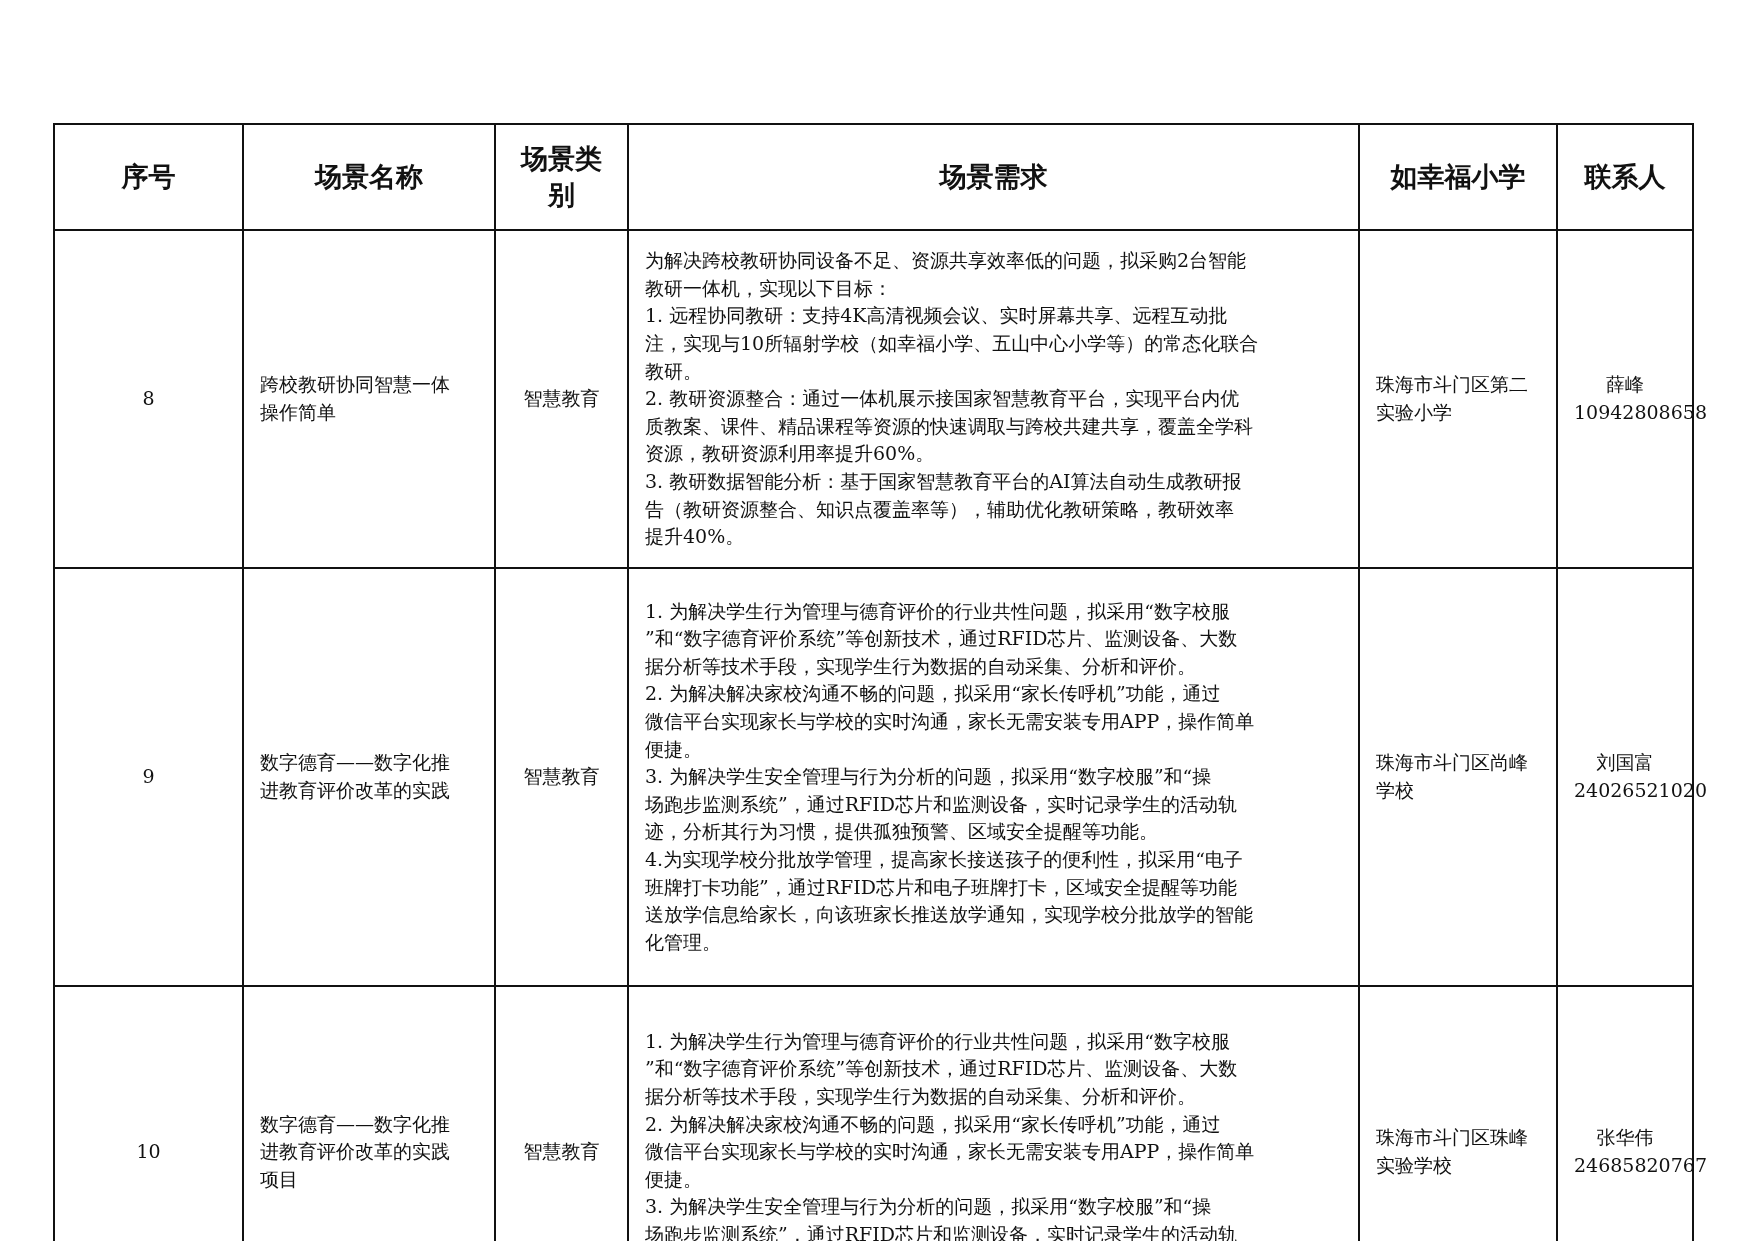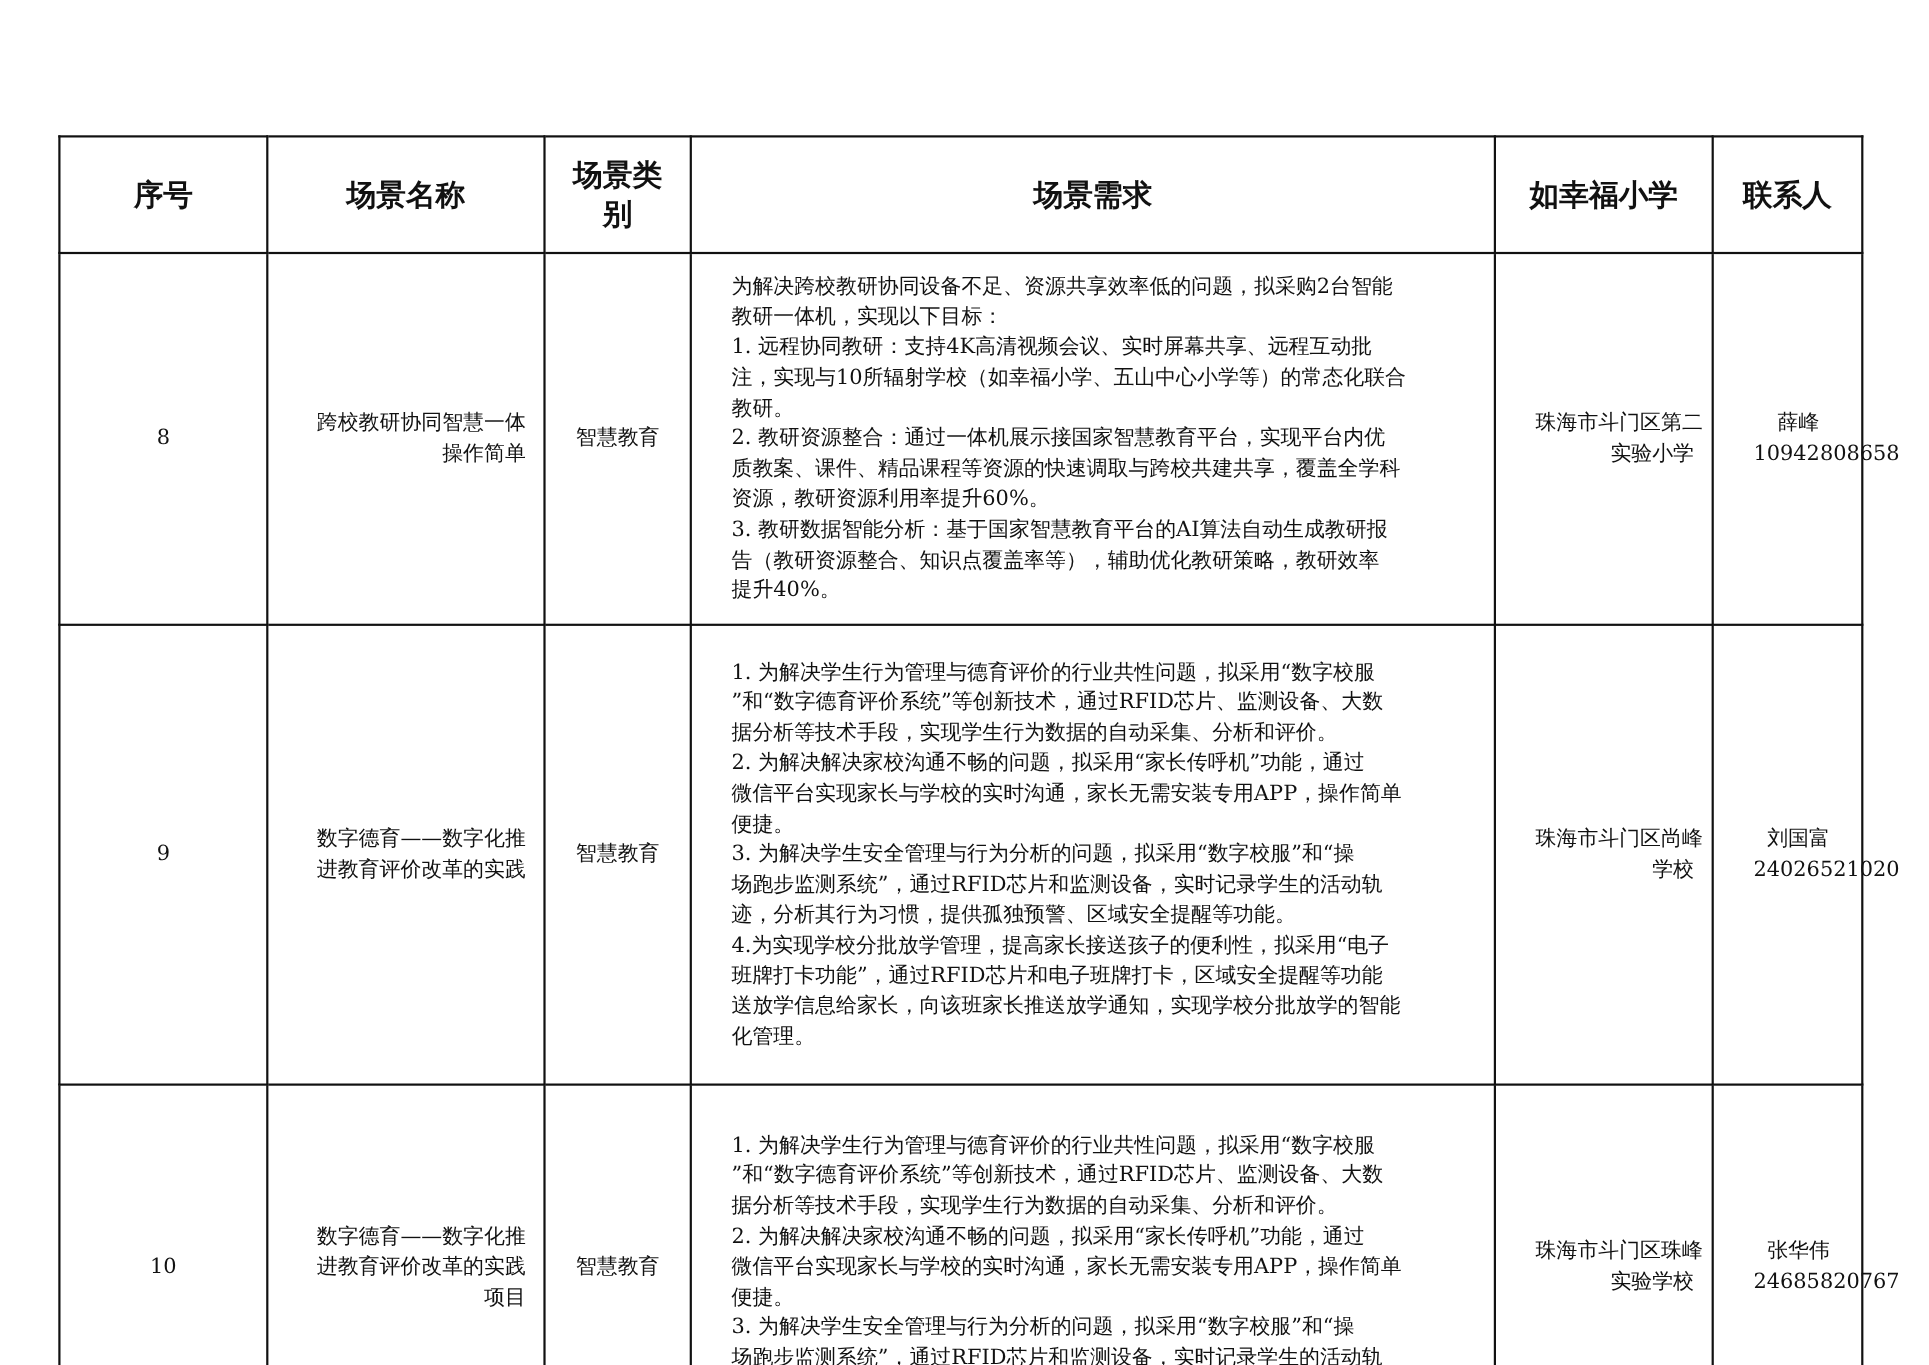--- a/index.html
+++ b/index.html
@@ -5,23 +5,23 @@
   html, body { margin:0; padding:0; background:#ffffff; }
   body { width:1754px; height:1241px; position:relative; overflow:hidden;
          font-family:"DejaVu Serif","Liberation Serif",serif; color:#111; }
   table.grid { position:absolute; left:53px; top:123px; width:1639px;
                border-collapse:collapse; table-layout:fixed; }
   table.grid td, table.grid th { border:2px solid #111; padding:16px; }
   th { height:49px; font-family:"DejaVu Sans","Liberation Sans",sans-serif;
        font-size:27px; font-weight:bold; text-align:center; vertical-align:middle; }
   td { font-size:19px; line-height:27.6px; vertical-align:middle; }
   td.c-center { text-align:center; }
-  td.c-left { text-align:right; padding-left:4px; padding-right:4px; }
+  td.c-left { text-align:left; padding-left:4px; padding-right:4px; }
   td.desc { text-align:left; padding:3px 4px 3px 4px; word-break:break-all; }
-  .line { display:block; white-space:nowrap;margin-left:20px; }
+  .line { display:block; white-space:nowrap; }
   tr.r1 td { height:304px; }
   tr.r2 td { height:384px; }
   tr.r3 td { height:298px; }
 </style>
 </head>
 <body>
 
 <table class="grid">
   <colgroup>
     <col style="width:189px">

